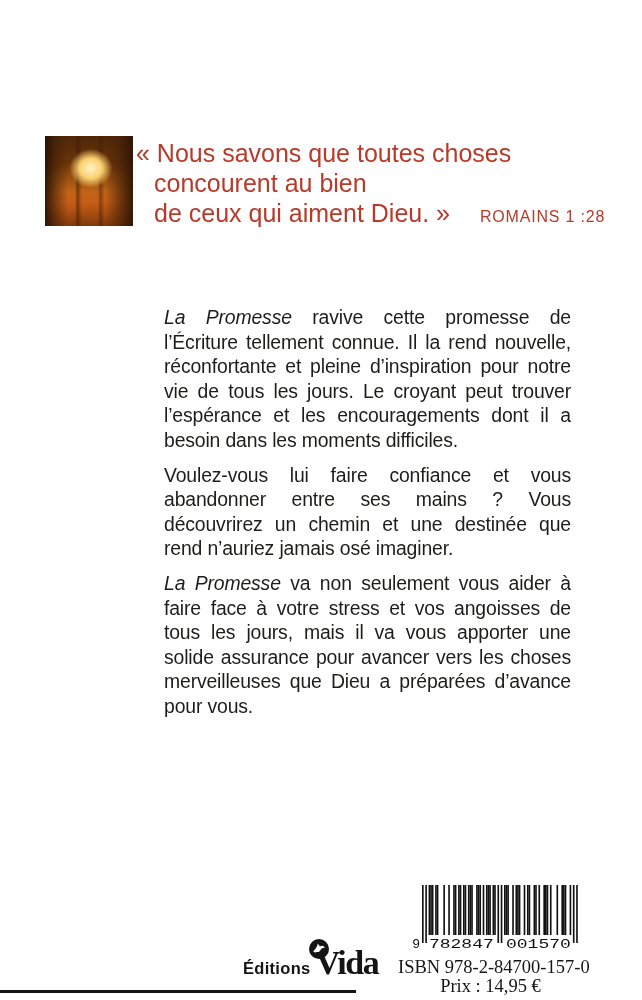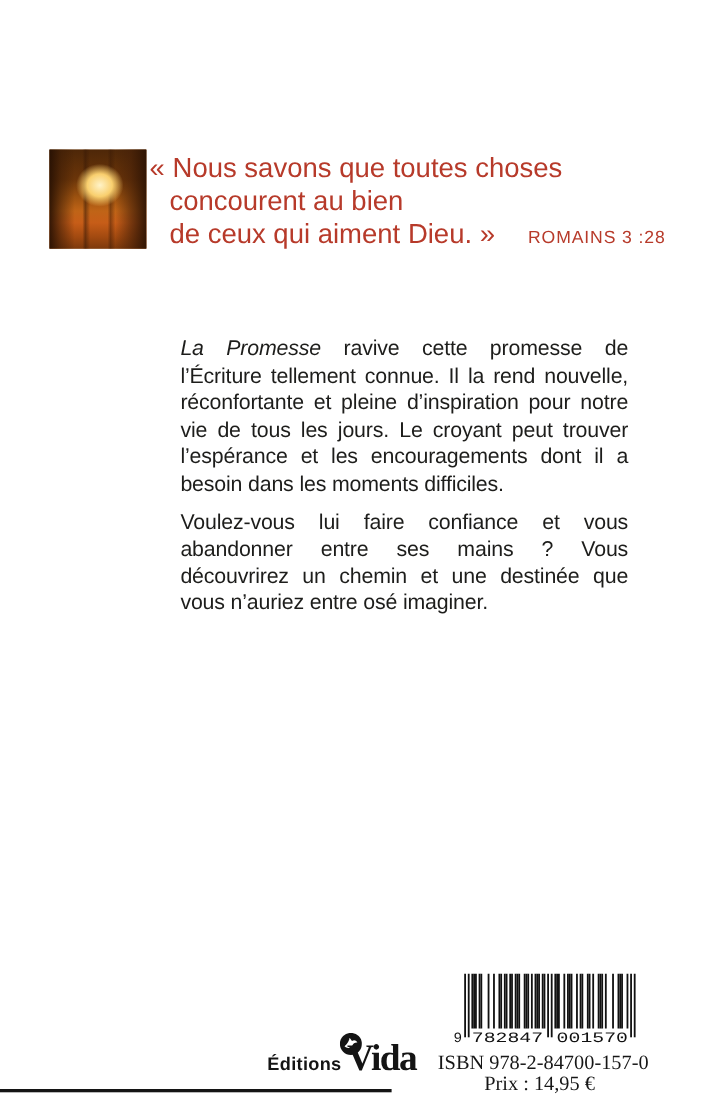--- a/index.html
+++ b/index.html
@@ -67,26 +67,27 @@
 </head>
 <body>
 
 <div id="page">
 
   <div class="thumb"></div>
 
   <div class="quote">
     <div class="qline">« Nous savons que toutes choses</div>
     <div class="qline indented">concourent au bien</div>
-    <div class="qline indented"><span>de ceux qui aiment Dieu. »</span><span class="quote-ref">ROMAINS 3 :28</span></div>
+    <div class="qline indented"><span>de ceux qui aiment Dieu. »</span><span class="quote-ref">ROMAINS 1 :28</span></div>
   </div>
 
   <div class="body-block">
       <p class="body-par"><i>La Promesse</i> ravive cette promesse de l’Écriture tellement connue. Il la rend nouvelle, réconfortante et pleine d’inspiration pour notre vie de tous les jours. Le croyant peut trouver l’espérance et les encouragements dont il a besoin dans les moments difficiles.</p>
-      <p class="body-par">Voulez-vous lui faire confiance et vous abandonner entre ses mains ? Vous découvrirez un chemin et une destinée que vous n’auriez entre osé imaginer.</p>
+      <p class="body-par">Voulez-vous lui faire confiance et vous abandonner entre ses mains ? Vous découvrirez un chemin et une destinée que rend n’auriez jamais osé imaginer.</p>
+      <p class="body-par"><i>La Promesse</i> va non seulement vous aider à faire face à votre stress et vos angoisses de tous les jours, mais il va vous apporter une solide assurance pour avancer vers les choses merveilleuses que Dieu a préparées d’avance pour vous.</p>
     </div>
 
   <div class="footer-rule"></div>
 
   <div class="publisher">
     <span class="dove-badge">
       <svg viewBox="0 0 20 20" width="20" height="20">
         <circle cx="10" cy="10" r="10" fill="#141414"></circle>
         <path d="M4.2 12.2 C7 9.6 8.6 6.8 8.8 4.4 L11 7.4 C12.8 6.2 14.8 6.8 15.9 8.8 C13.4 8.7 12.2 9.6 11.2 11.6 C9.4 14.2 6.4 14.3 4.2 12.2 Z" fill="#ffffff"></path>
       </svg>

